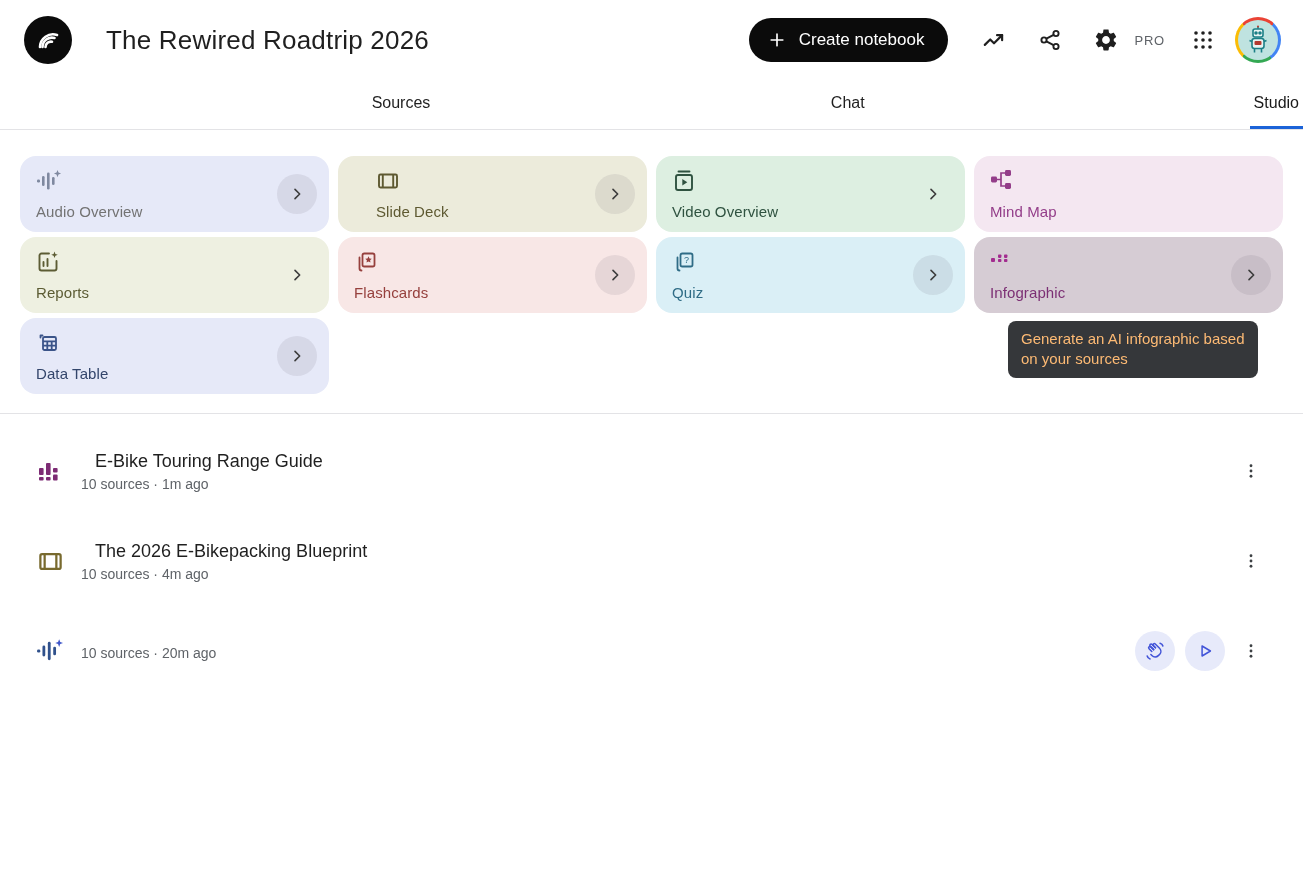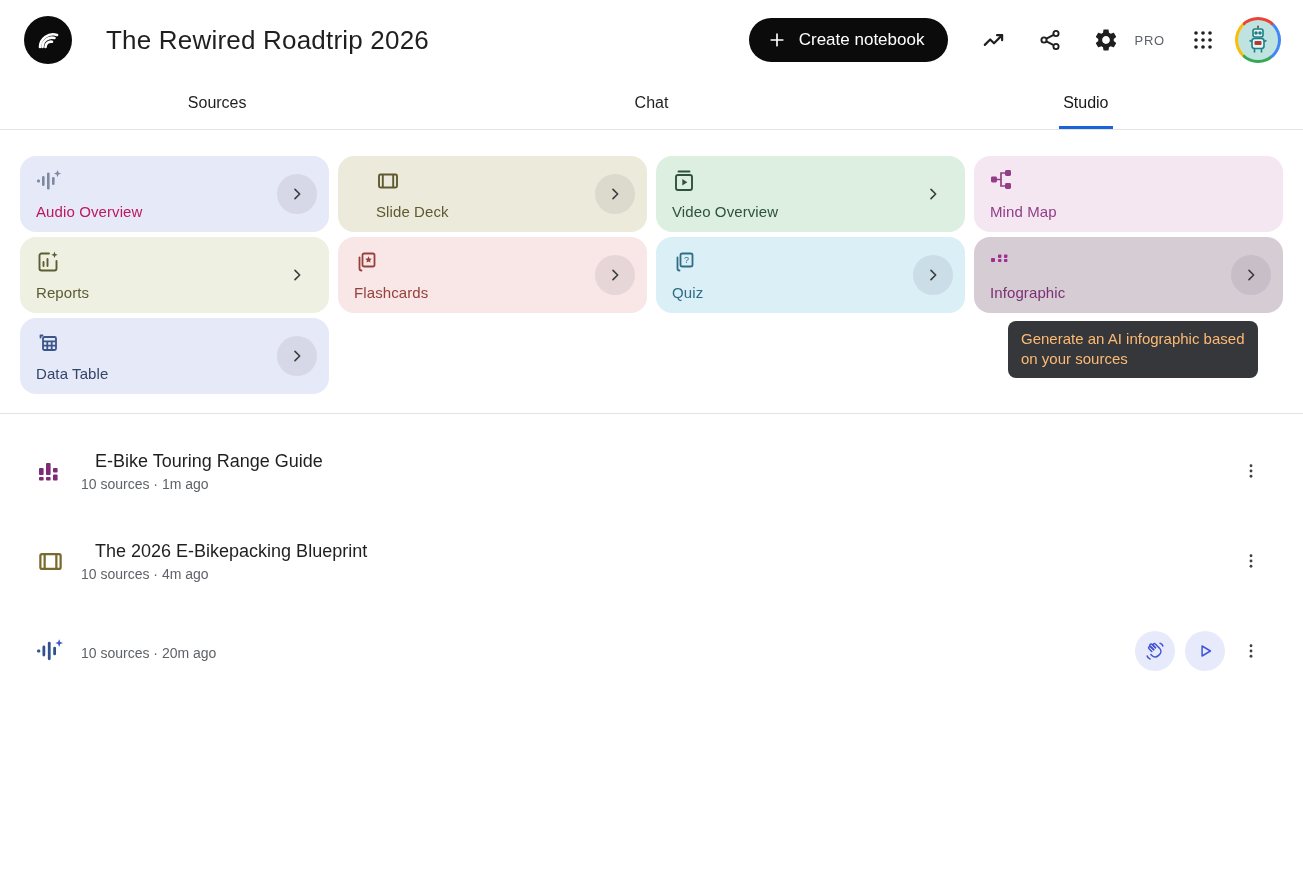--- a/index.html
+++ b/index.html
@@ -12,21 +12,21 @@
   .nb-title { font-size:26px; color:#1f1f1f; margin-left:34px; letter-spacing:.2px; white-space:nowrap; cursor:text; }
   .header-right { margin-left:auto; display:flex; align-items:center; gap:8px; }
   .create-btn { display:flex; align-items:center; gap:12px; background:#0b0b0b; color:#fff; border:none; border-radius:24px; height:44px; padding:0 24px 0 18px; font-size:17px; font-family:inherit; cursor:pointer; margin-right:14px; }
   .hicon { width:48px; height:48px; border-radius:50%; display:flex; align-items:center; justify-content:center; color:#1f1f1f; cursor:pointer; background:transparent; border:none; }
   .pro { font-size:13px; color:#5f6368; letter-spacing:.8px; margin:0 6px 0 -4px; }
   .avatar { width:46px; height:46px; border-radius:50%; padding:3px; background:conic-gradient(#ea4335 0 12%, #4285f4 12% 40%, #34a853 40% 62%, #fbbc05 62% 88%, #ea4335 88% 100%); cursor:pointer; }
   .avatar-inner { width:100%; height:100%; border-radius:50%; background:#bfe3e0; display:flex; align-items:center; justify-content:center; font-size:22px; overflow:hidden; }
 
   
   .tabs { display:flex; border-bottom:1px solid #e3e3e6; }
-  .tab { flex:1; text-align:center; cursor:pointer; padding-top:14px; }
+  .tab { flex:1; text-align:right; cursor:pointer; padding-top:14px; }
   .tab span { display:inline-block; font-size:16px; font-weight:500; color:#1f1f1f; padding:0 4px 14px; border-bottom:3px solid transparent; border-radius:2px 2px 0 0; }
   .tab.active span { color:#0b57d0; color:#1a1a1a; border-bottom-color:#1b63d8; }
 
   
   .cards { display:grid; grid-template-columns:repeat(4,1fr); gap:5px 9px; margin:26px 20px 0; }
   .card { position:relative; height:76px; border-radius:16px; padding:13px 16px 12px; display:flex; flex-direction:column; justify-content:space-between; cursor:pointer; }
   .card-label { font-size:15px; letter-spacing:.1px; }
   .card-icon svg { display:block; }
   .chev { position:absolute; right:12px; top:50%; transform:translateY(-50%); width:40px; height:40px; border-radius:50%; border:none; background:transparent; display:flex; align-items:center; justify-content:center; color:#3c3c3c; cursor:pointer; }
   .chev.circle { background:rgba(75,72,90,0.10); }
@@ -143,21 +143,21 @@
     <div class="card" style="background: rgb(230, 233, 248);">
       <span class="card-icon" style="color: rgba(54, 69, 98, 0.59);">
         <svg width="26" height="24" viewBox="0 0 26 24" fill="currentColor">
           <rect x="1" y="10.5" width="3" height="3" rx="1.2"></rect>
             <rect x="6" y="7" width="2.6" height="10" rx="1.3"></rect>
           <rect x="11" y="3.5" width="2.6" height="17" rx="1.3"></rect>
             <rect x="16" y="8" width="2.6" height="8" rx="1.3"></rect>
           <path d="M21.5 1l1 2.6 2.6 1-2.6 1-1 2.6-1-2.6-2.6-1 2.6-1z"></path>
         </svg>
       </span>
-      <span class="card-label" style="color: #be185d;">Audio Overview</span>
+      <span class="card-label" style="color: #737373;">Audio Overview</span>
       <button class="chev circle">
           <svg width="16" height="16" viewBox="0 0 24 24" fill="none" stroke="currentColor" stroke-width="2.4" stroke-linecap="round" stroke-linejoin="round">
             <path d="M9 5l7 7-7 7"></path>
           </svg>
         </button>
     </div>
 
     <div class="card" style="background: rgb(236, 235, 219); padding-left: 38px;">
       <span class="card-icon" style="color: rgb(94, 89, 49);">
         <svg width="24" height="24" viewBox="0 0 24 24" fill="none" stroke="currentColor" stroke-width="1.9">

